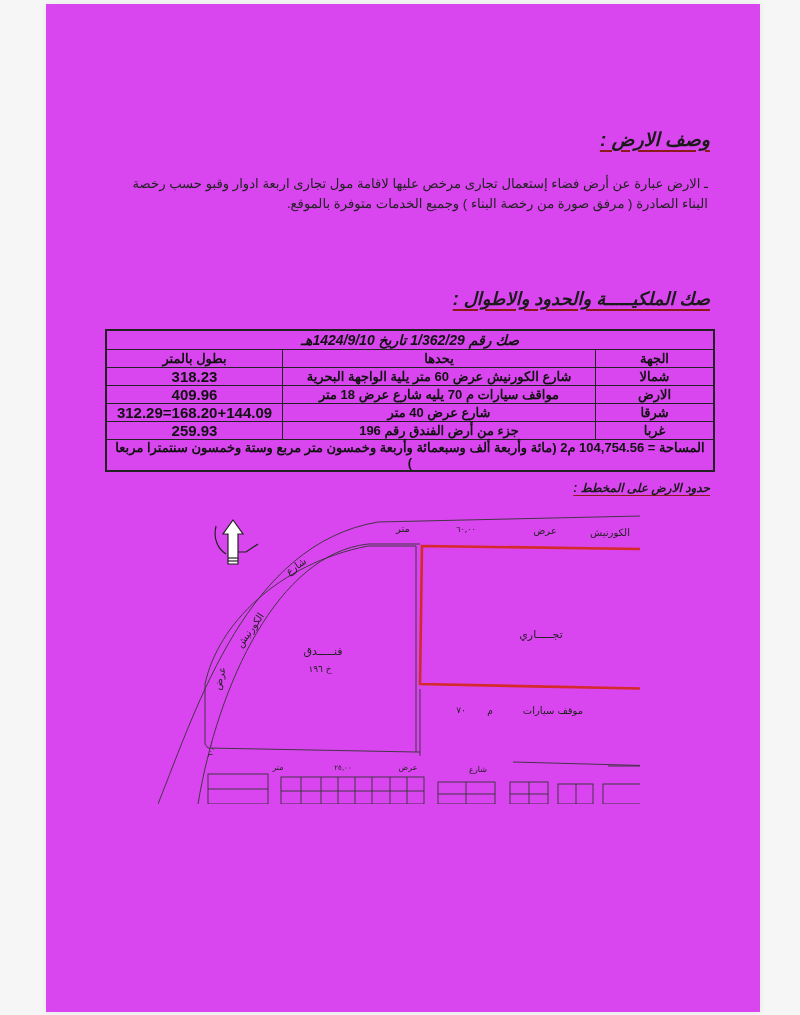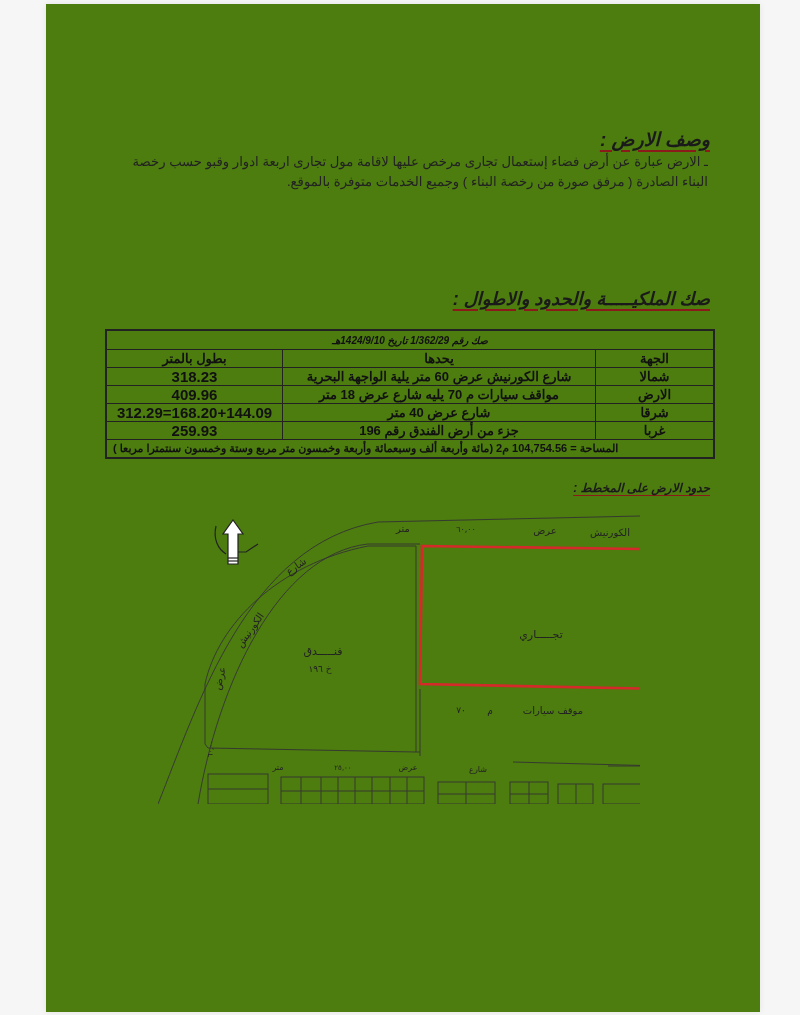--- a/index.html
+++ b/index.html
@@ -4,50 +4,50 @@
 <style>
   html, body { margin: 0; padding: 0; }
   body {
     width: 800px; height: 1015px; overflow: hidden;
     background: #f6f6f7;
     font-family: "DejaVu Sans", "Liberation Sans", sans-serif;
     position: relative;
   }
   .page {
     position: absolute; left: 46px; top: 4px; width: 714px; height: 1008px;
-    background: #4d7c0f;
+    background: #d946ef;
     box-shadow: 0 0 6px rgba(0,0,0,0.08);
   }
   .rtl { direction: rtl; unicode-bidi: isolate; }
   .heading {
     position: absolute; font-weight: bold; font-style: italic;
     color: #1a1a1a; text-decoration: underline; text-decoration-color: #8b1a1a;
     text-decoration-thickness: 2px; text-underline-offset: 4px;
     font-family: "Liberation Sans", sans-serif;
   }
   .h1 { right: 50px; top: 124px; font-size: 19px; }
   .h2 { right: 50px; top: 284px; font-size: 18px; }
   .h3 { right: 50px; top: 477px; font-size: 12px; text-decoration-thickness: 1px; text-underline-offset: 3px; }
   .para {
     position: absolute; right: 52px; width: 580px; font-size: 13.2px; line-height: 20px;
     color: #222; font-family: "Liberation Sans", sans-serif; text-align: right;
   }
-  .p1 { top: 148px; margin-left: 34px; }
+  .p1 { top: 170px; margin-left: 34px; }
   .p2 { top: 226px; }
   .num { font-size: 15px; }
   table.deed {
     position: absolute; left: 59px; top: 325px; width: 610px;
     border-collapse: collapse; font-family: "Liberation Sans", sans-serif;
     font-size: 13px; color: #111;
   }
   table.deed td, table.deed th {
     border: 1px solid #222; padding: 0 6px; height: 17px; text-align: center; font-weight: bold;
   }
-  table.deed .title-row td { font-weight: bold; font-style: italic; font-size: 10px; height: 18px; }
-  table.deed .total-row td { text-align: left; font-weight: bold; font-size: 11px; }
+  table.deed .title-row td { font-weight: bold; font-style: italic; font-size: 14px; height: 18px; }
+  table.deed .total-row td { text-align: center; font-weight: bold; font-size: 13px; }
   table.deed .len { font-size: 15px; }
   table.deed { border: 2px solid #222; }
   .map {
     position: absolute; left: 112px; top: 500px; width: 482px; height: 300px;
   }
 </style>
 </head>
 <body>
 
 <div class="page">

